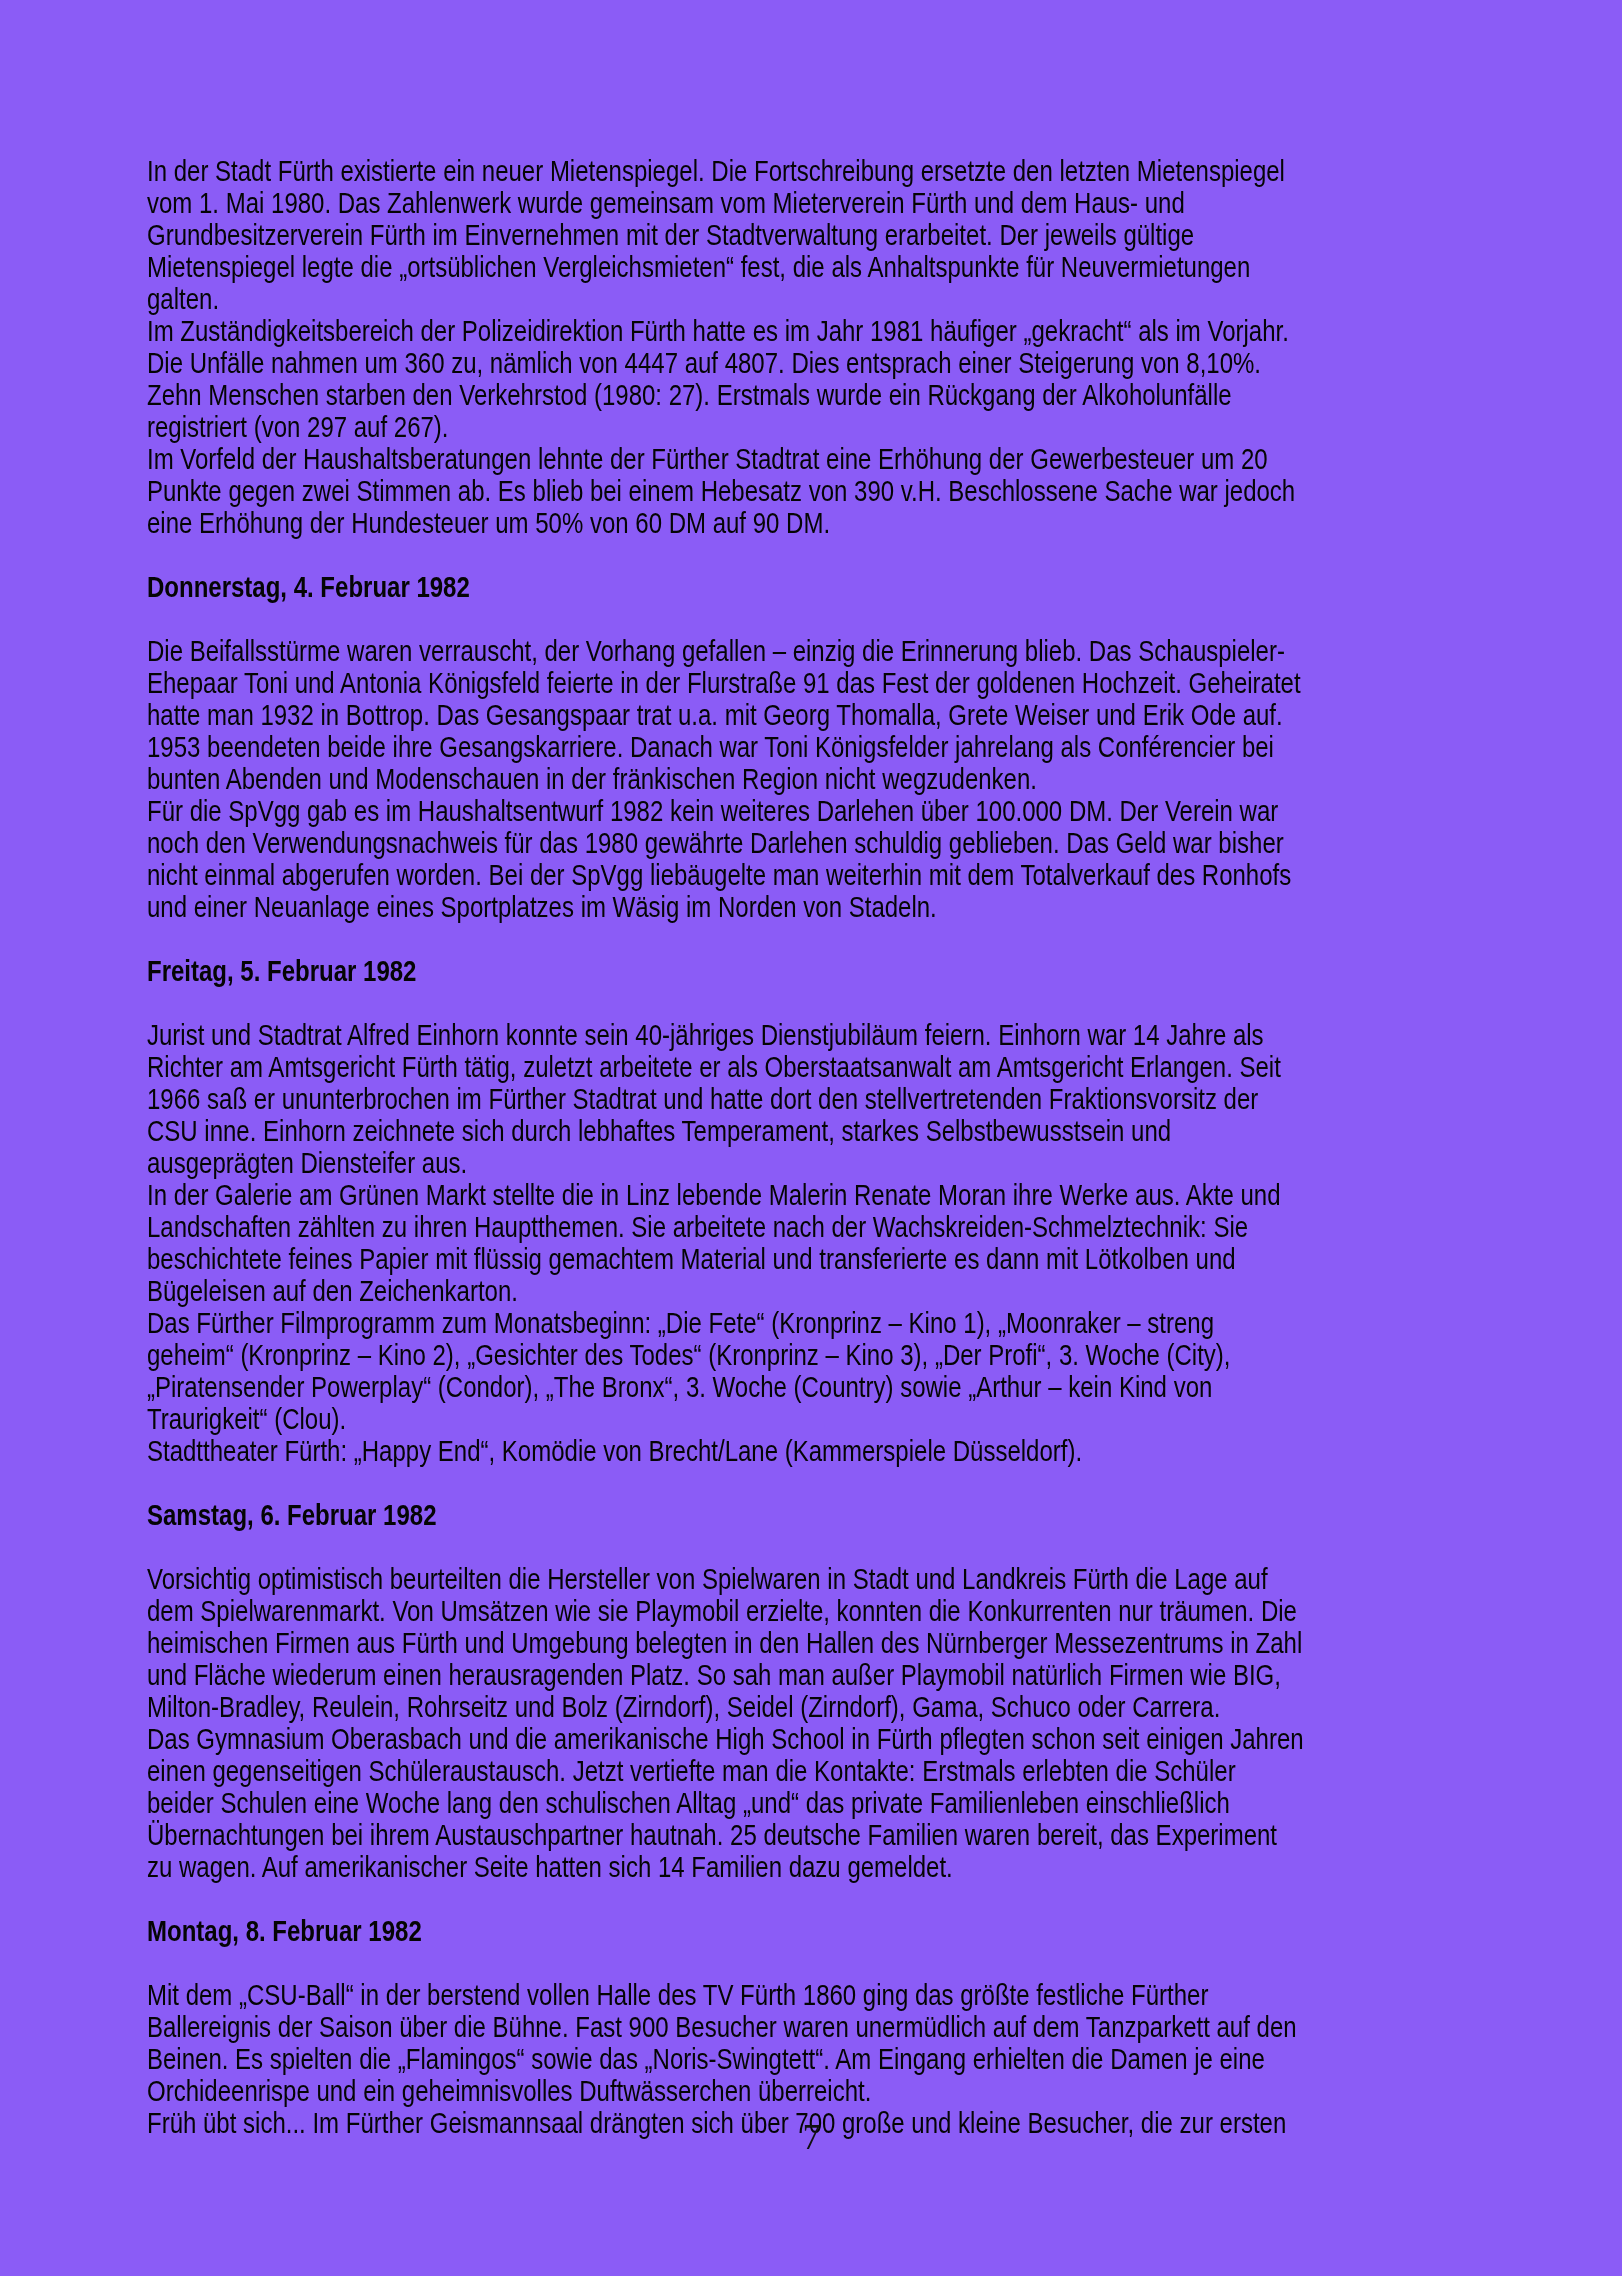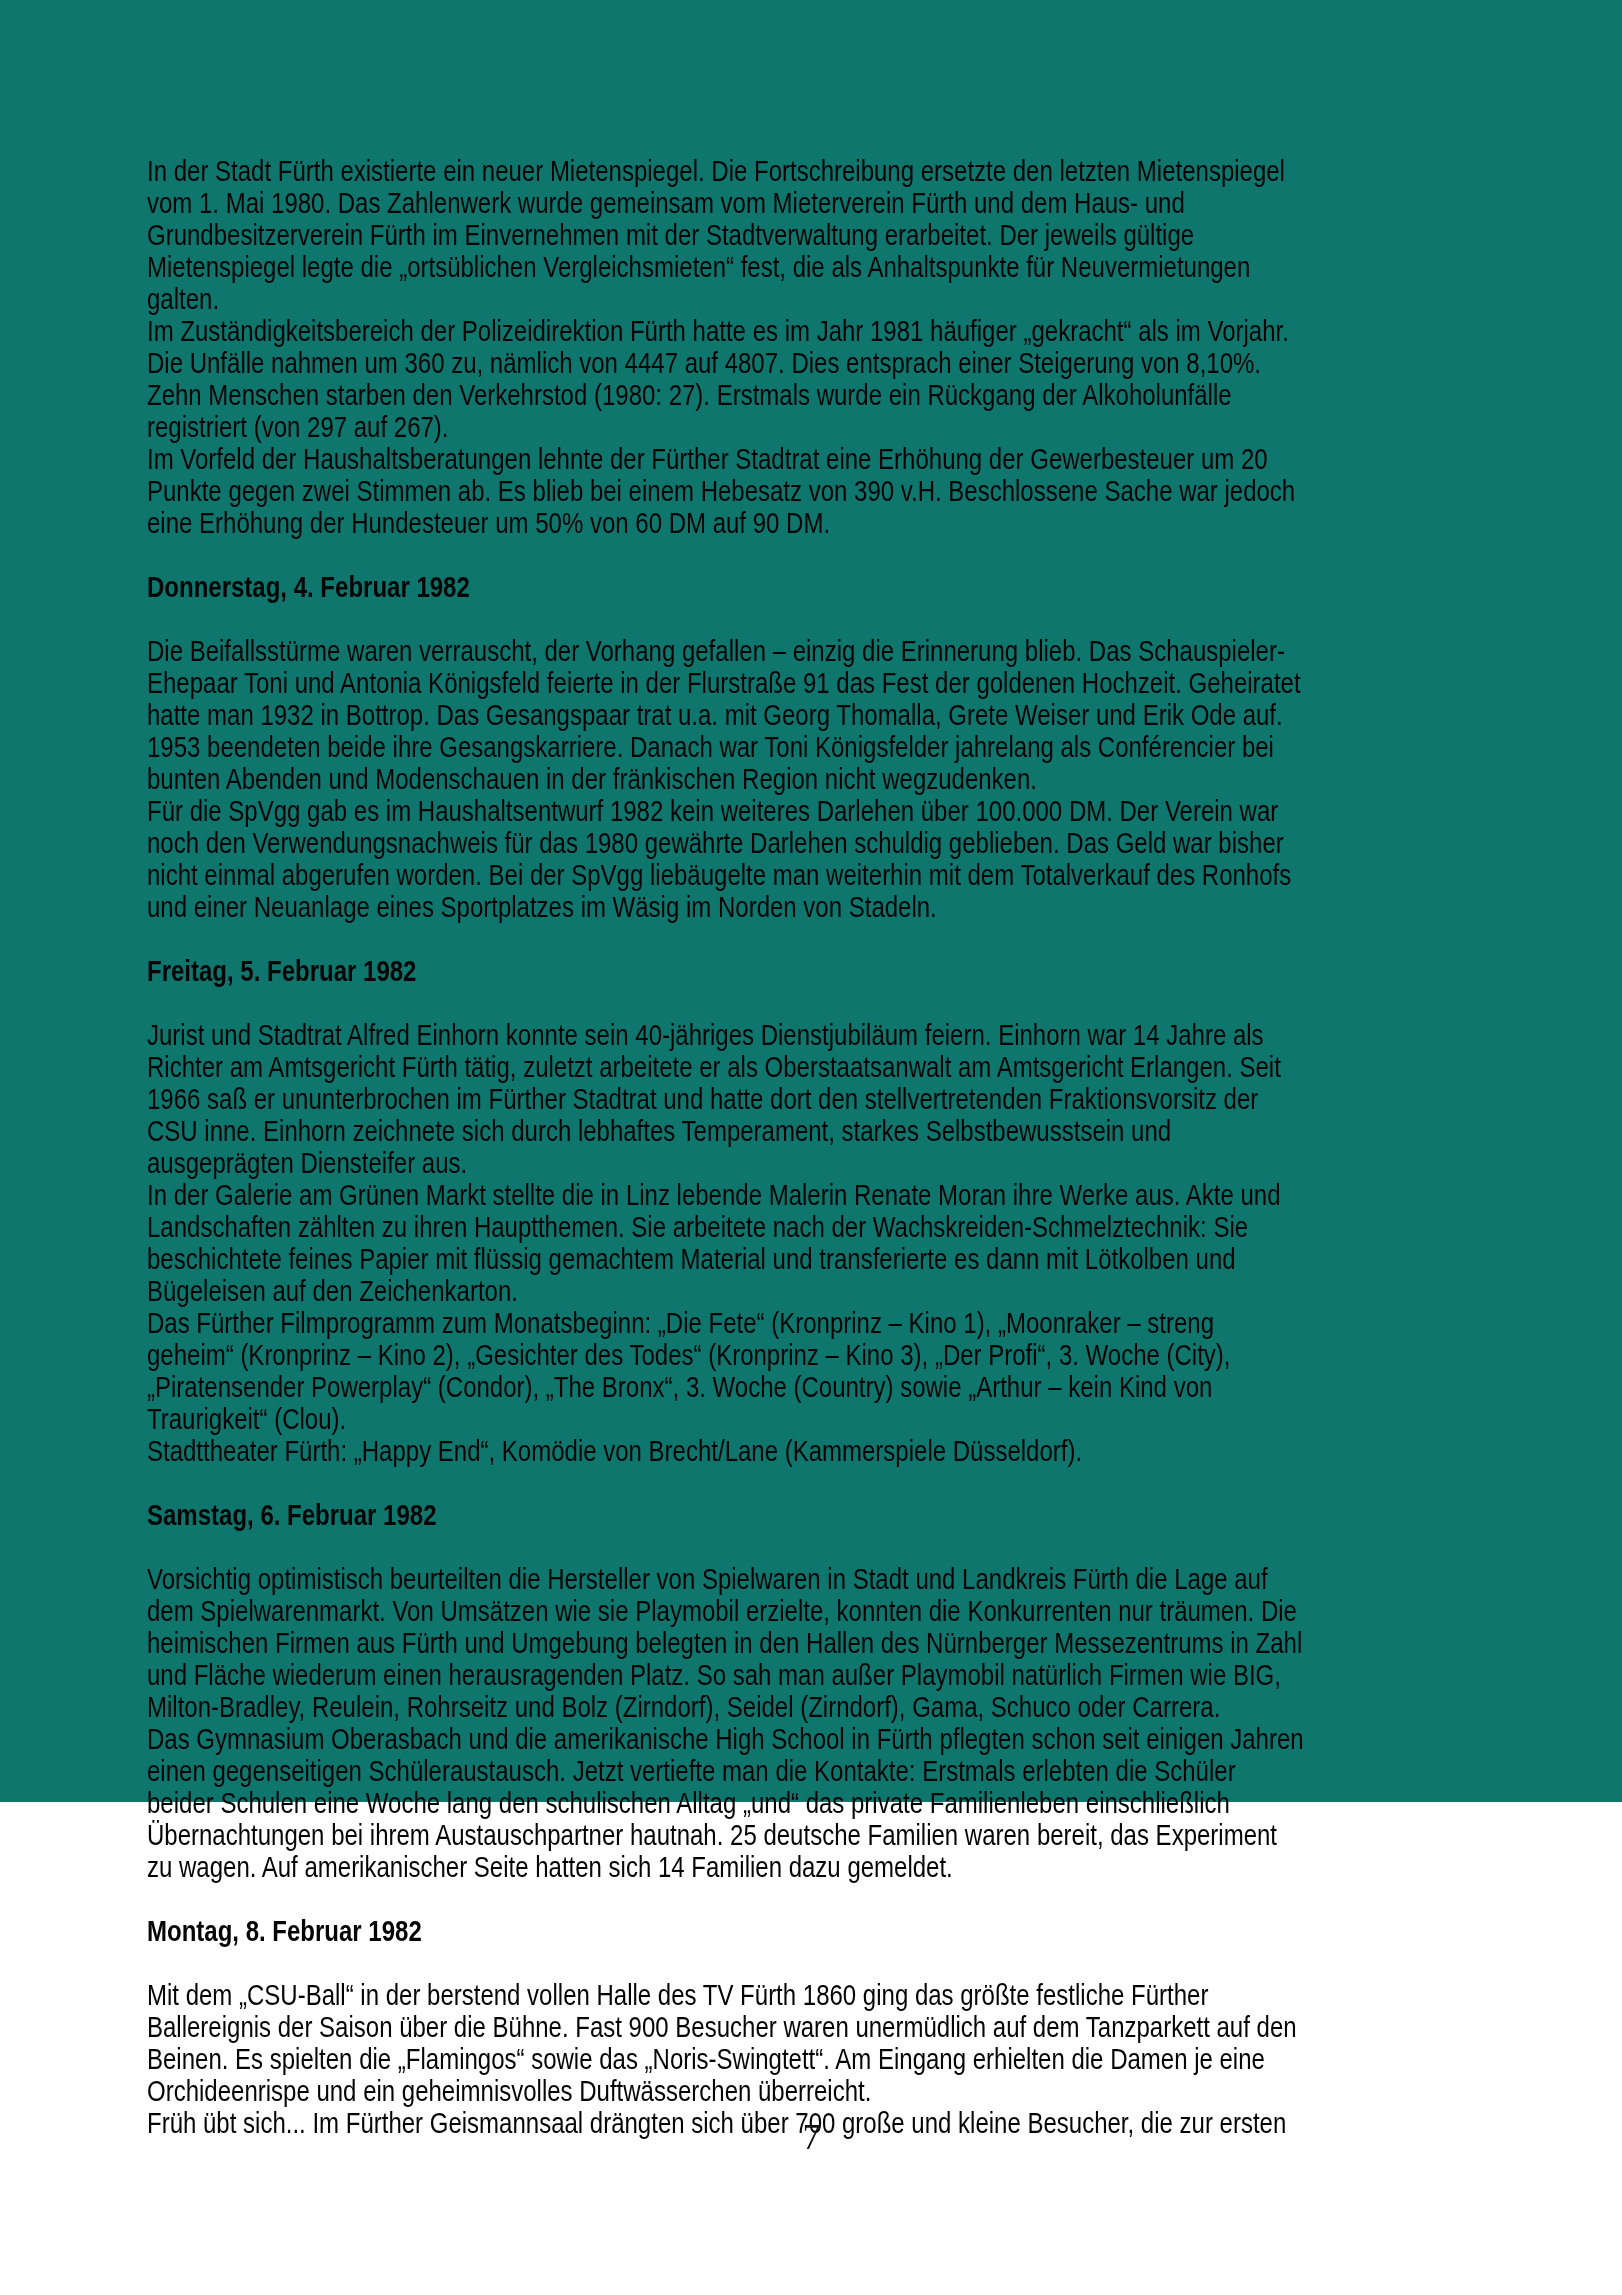--- a/index.html
+++ b/index.html
@@ -13,22 +13,22 @@
     height: 2295px;
     position: relative;
     overflow: hidden;
     font-family: "Liberation Sans", sans-serif;
     color: #000;
   }
   .page {
     position: absolute;
     left: 0; top: 0;
     width: 1623px;
-    height: 1802px;
-    background: #0f766e;
+    height: 2276px;
+    background: #8b5cf6;
   }
   
   .text-column {
     position: absolute;
     left: 147px;
     top: 155px;
     width: 1680px;              
     transform: scaleX(0.80);
     transform-origin: 0 0;
     font-size: 30px;

